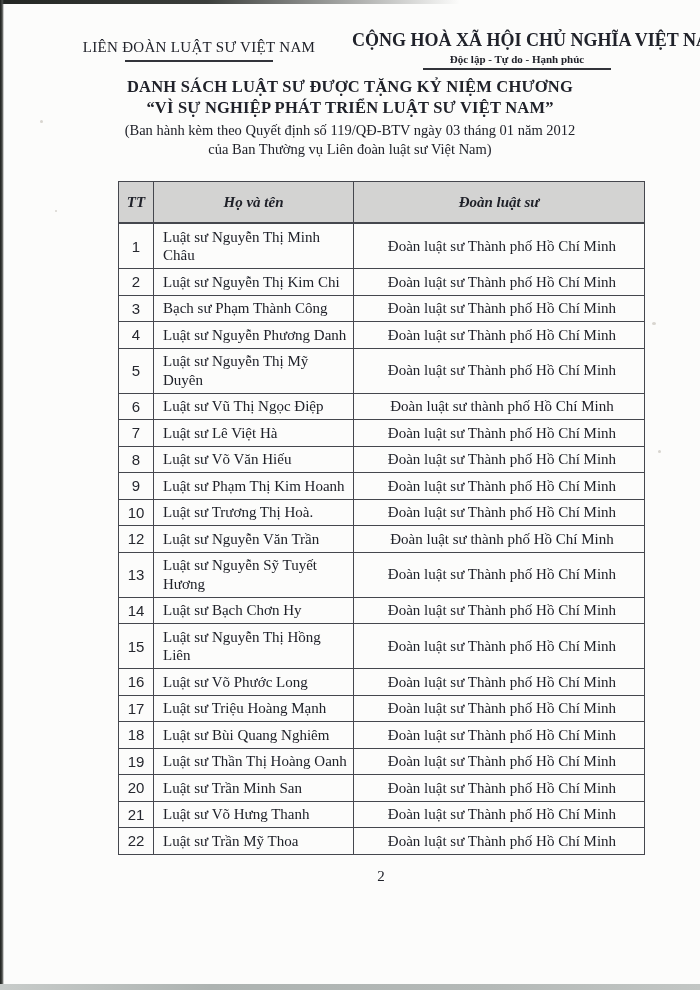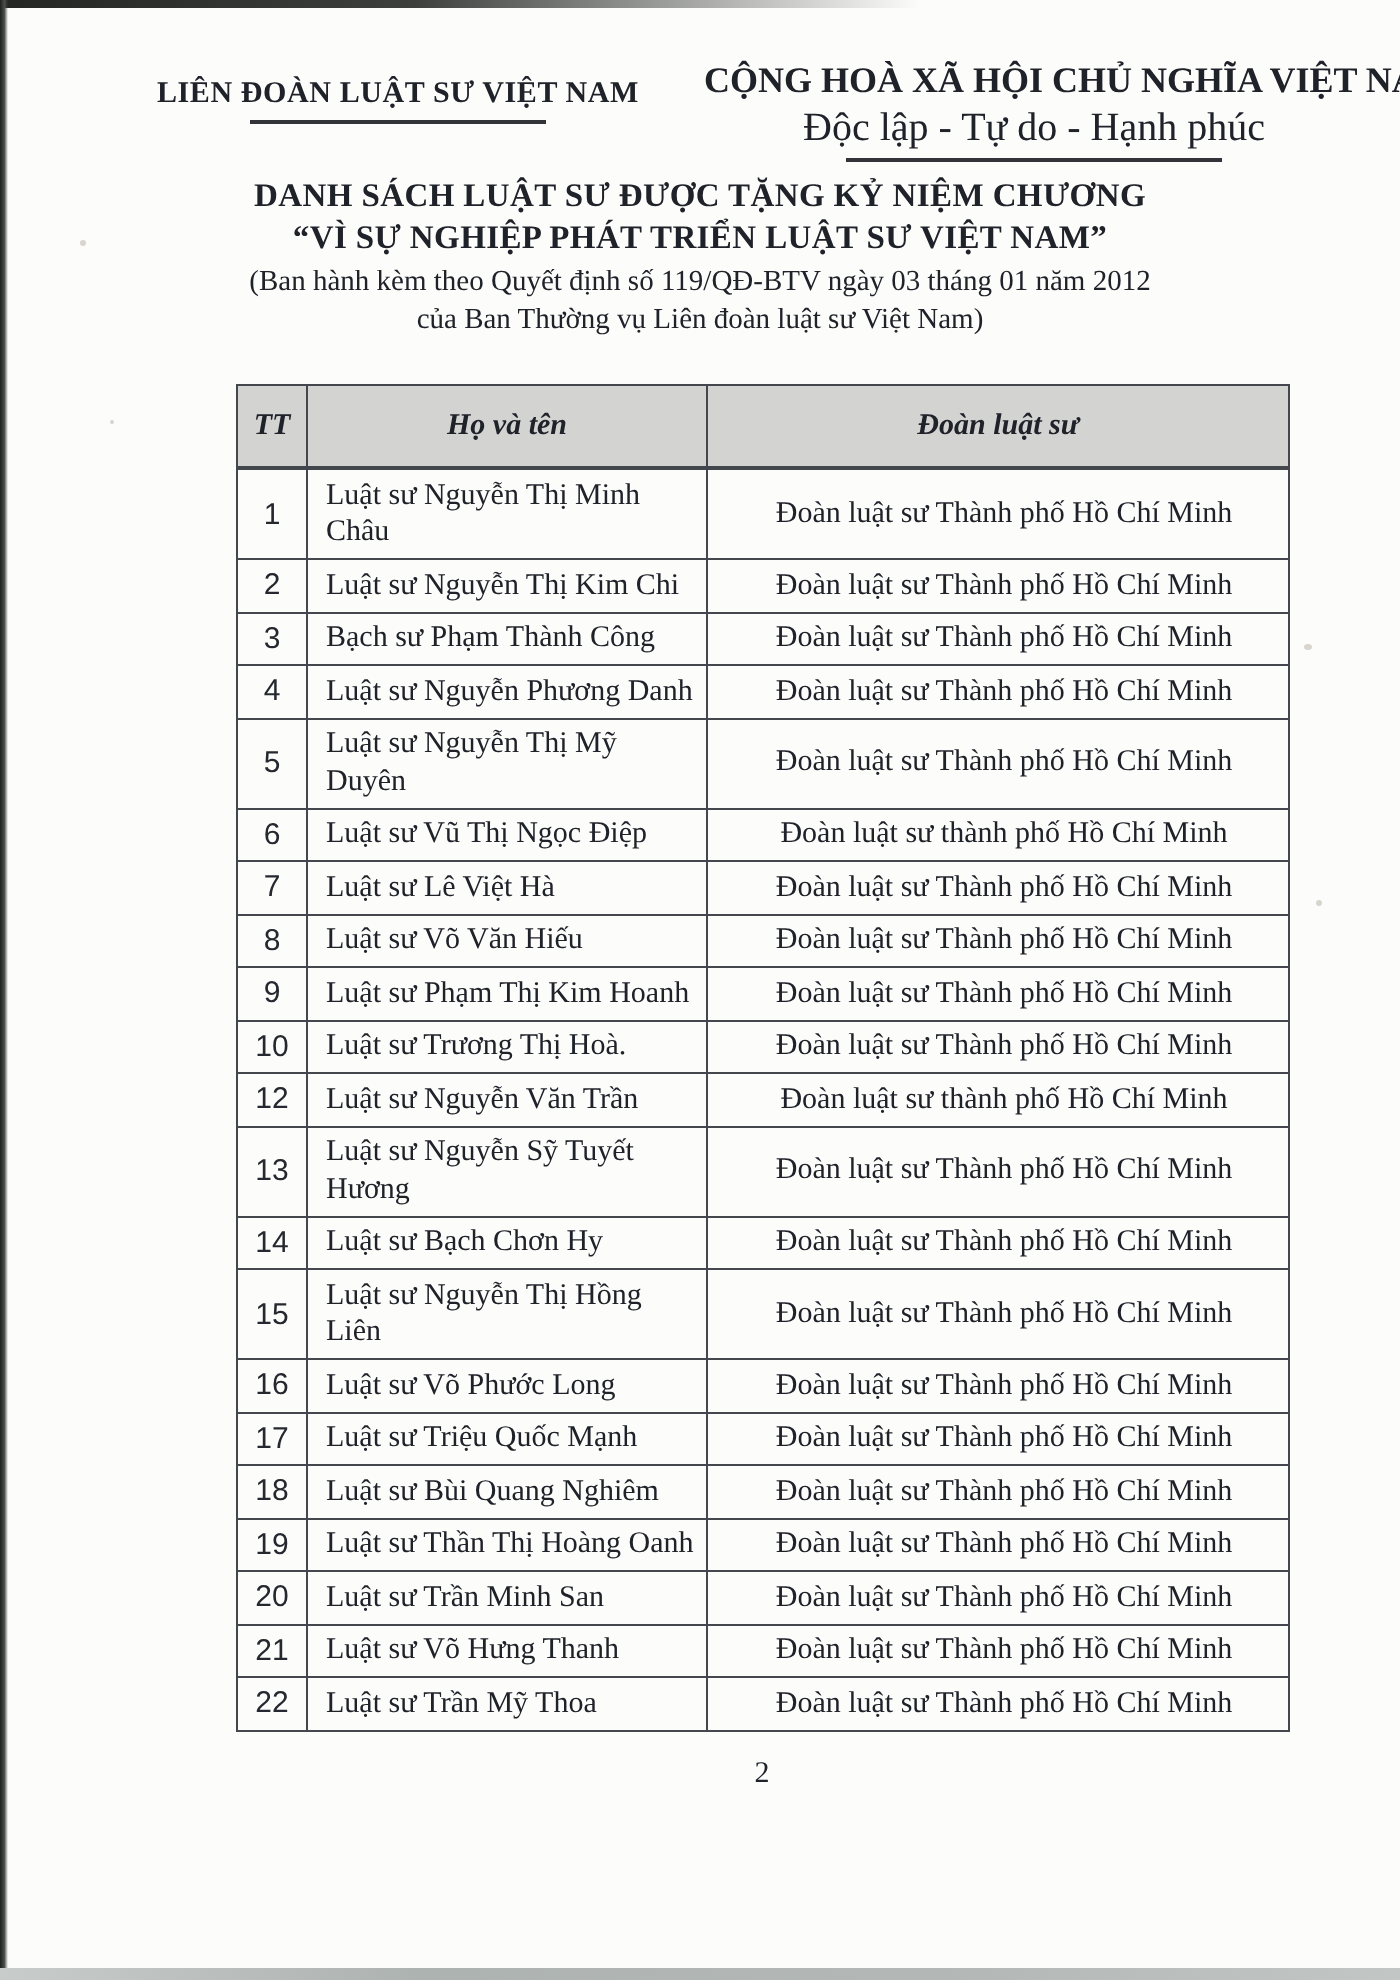--- a/index.html
+++ b/index.html
@@ -21,25 +21,25 @@
   .edge-left{position:absolute;left:0;top:0;width:4px;height:990px;
     background:linear-gradient(to right,#1d201d 0%,#4a4d4a 55%,rgba(120,120,120,0) 100%);}
   .edge-top{position:absolute;left:0;top:0;width:460px;height:4px;
     background:linear-gradient(to right,#232623 0%,#3c3f3c 45%,rgba(200,200,200,0) 100%);}
   .edge-bottom{position:absolute;left:0;bottom:0;width:700px;height:6px;
     background:linear-gradient(to right,#c8ccca 0%,#adb3b1 30%,#b4b9b7 70%,#c2c6c4 100%);}
   .speck{position:absolute;border-radius:50%;background:#b9b4ac;opacity:.55;}
 
   .doc-header{display:flex;align-items:flex-start;padding:30px 10px 0 58px;}
   .org-block{width:282px;text-align:center;margin-top:9px;}
-  .org-title{font-weight:bold;font-size:15px;letter-spacing:.3px;white-space:nowrap;}
+  .org-title{font-weight:normal;font-size:15px;letter-spacing:.3px;white-space:nowrap;}
   .org-rule{width:148px;height:2px;background:#32343a;margin:4px auto 0;}
   .nation-block{width:330px;text-align:center;margin-left:12px;}
   .nation-line1{font-weight:bold;font-size:18px;white-space:nowrap;}
-  .nation-line2{font-weight:normal;font-size:20px;margin-top:2px;}
+  .nation-line2{font-weight:bold;font-size:11px;margin-top:2px;}
   .nation-rule{width:188px;height:2px;background:#32343a;margin:3px auto 0;}
 
   .title-block{text-align:center;margin-top:6px;line-height:21px;}
   .title-line{font-weight:bold;font-size:16.5px;letter-spacing:.2px;}
   .subtitle{font-size:14.5px;line-height:19px;margin-top:3px;}
 
   table.roster{
     border-collapse:collapse;
     margin:22px 0 0 118px;
     width:526px;
@@ -194,21 +194,21 @@
       <td class="name">Luật sư Nguyễn Thị Hồng Liên</td>
       <td class="bar">Đoàn luật sư Thành phố Hồ Chí Minh</td>
     </tr>
         <tr>
       <td class="tt">16</td>
       <td class="name">Luật sư Võ Phước Long</td>
       <td class="bar">Đoàn luật sư Thành phố Hồ Chí Minh</td>
     </tr>
         <tr>
       <td class="tt">17</td>
-      <td class="name">Luật sư Triệu Quốc Mạnh</td>
+      <td class="name">Luật sư Triệu Hoàng Mạnh</td>
       <td class="bar">Đoàn luật sư Thành phố Hồ Chí Minh</td>
     </tr>
         <tr>
       <td class="tt">18</td>
       <td class="name">Luật sư Bùi Quang Nghiêm</td>
       <td class="bar">Đoàn luật sư Thành phố Hồ Chí Minh</td>
     </tr>
         <tr>
       <td class="tt">19</td>
       <td class="name">Luật sư Thần Thị Hoàng Oanh</td>

